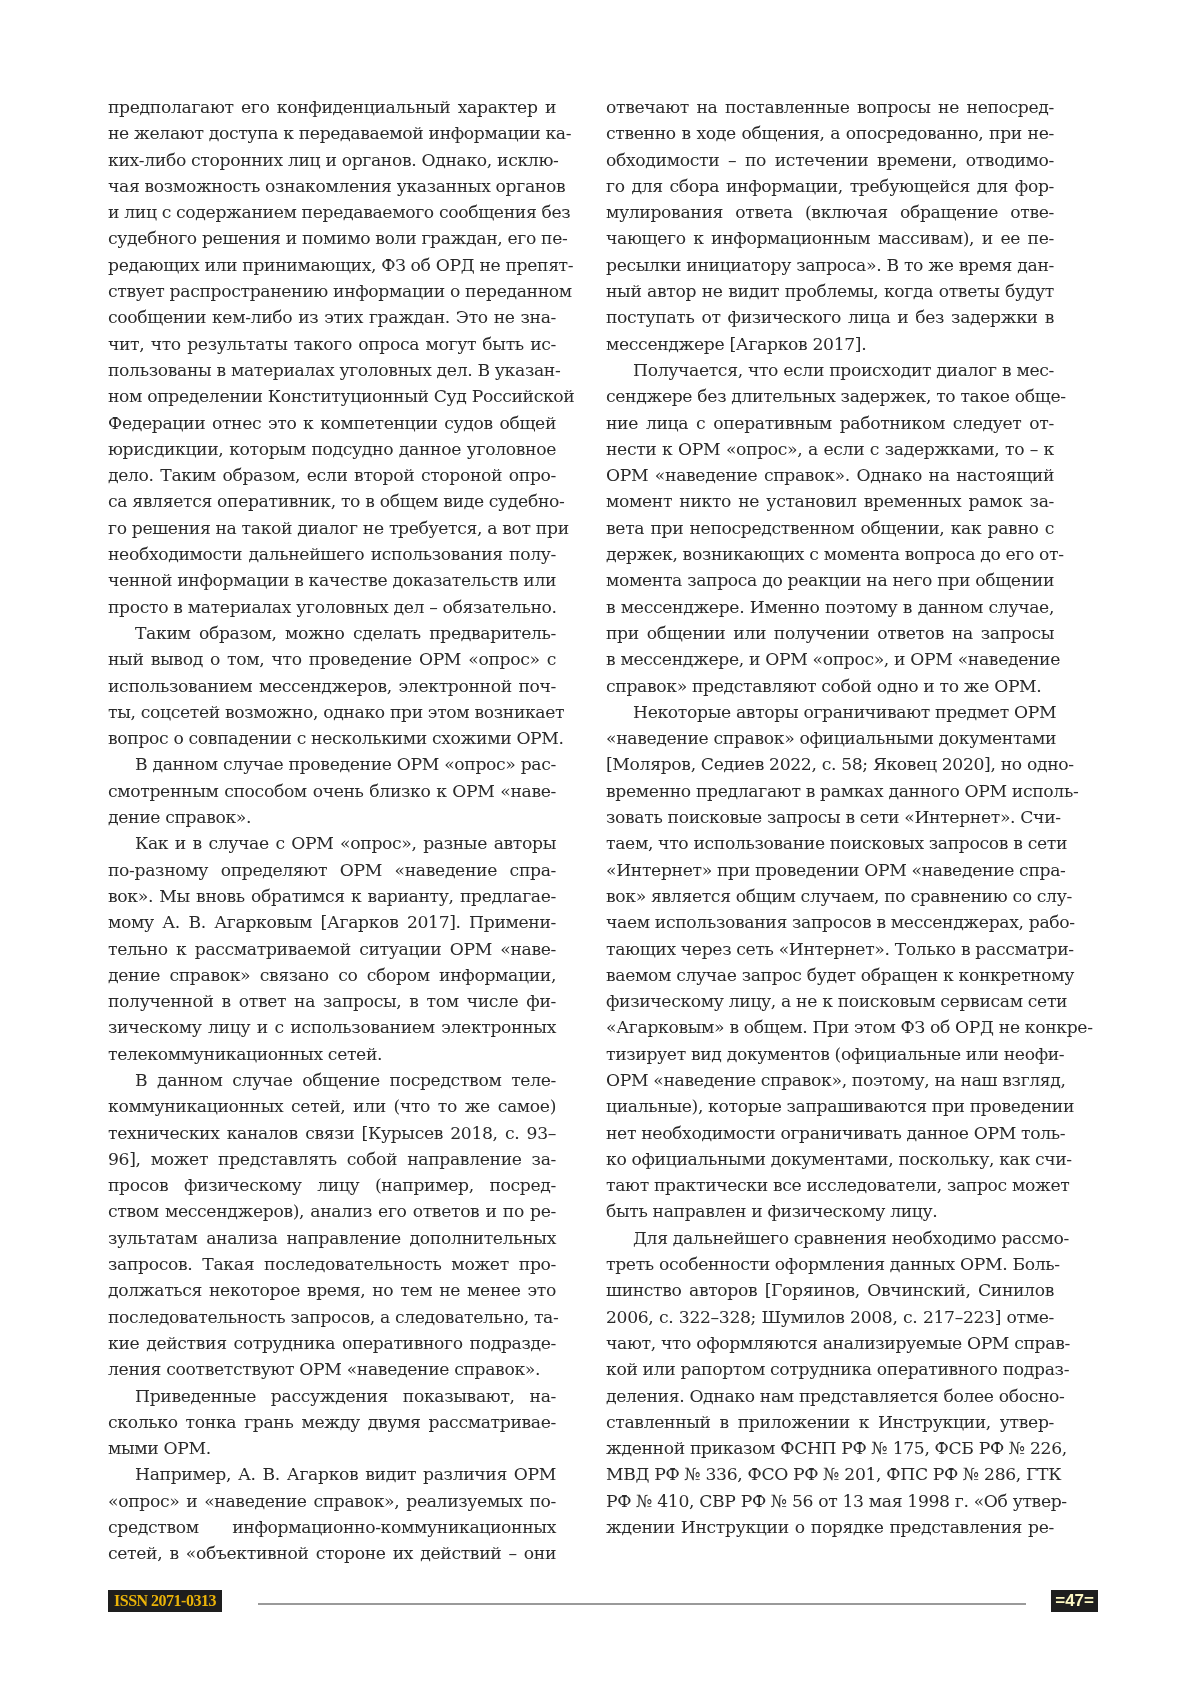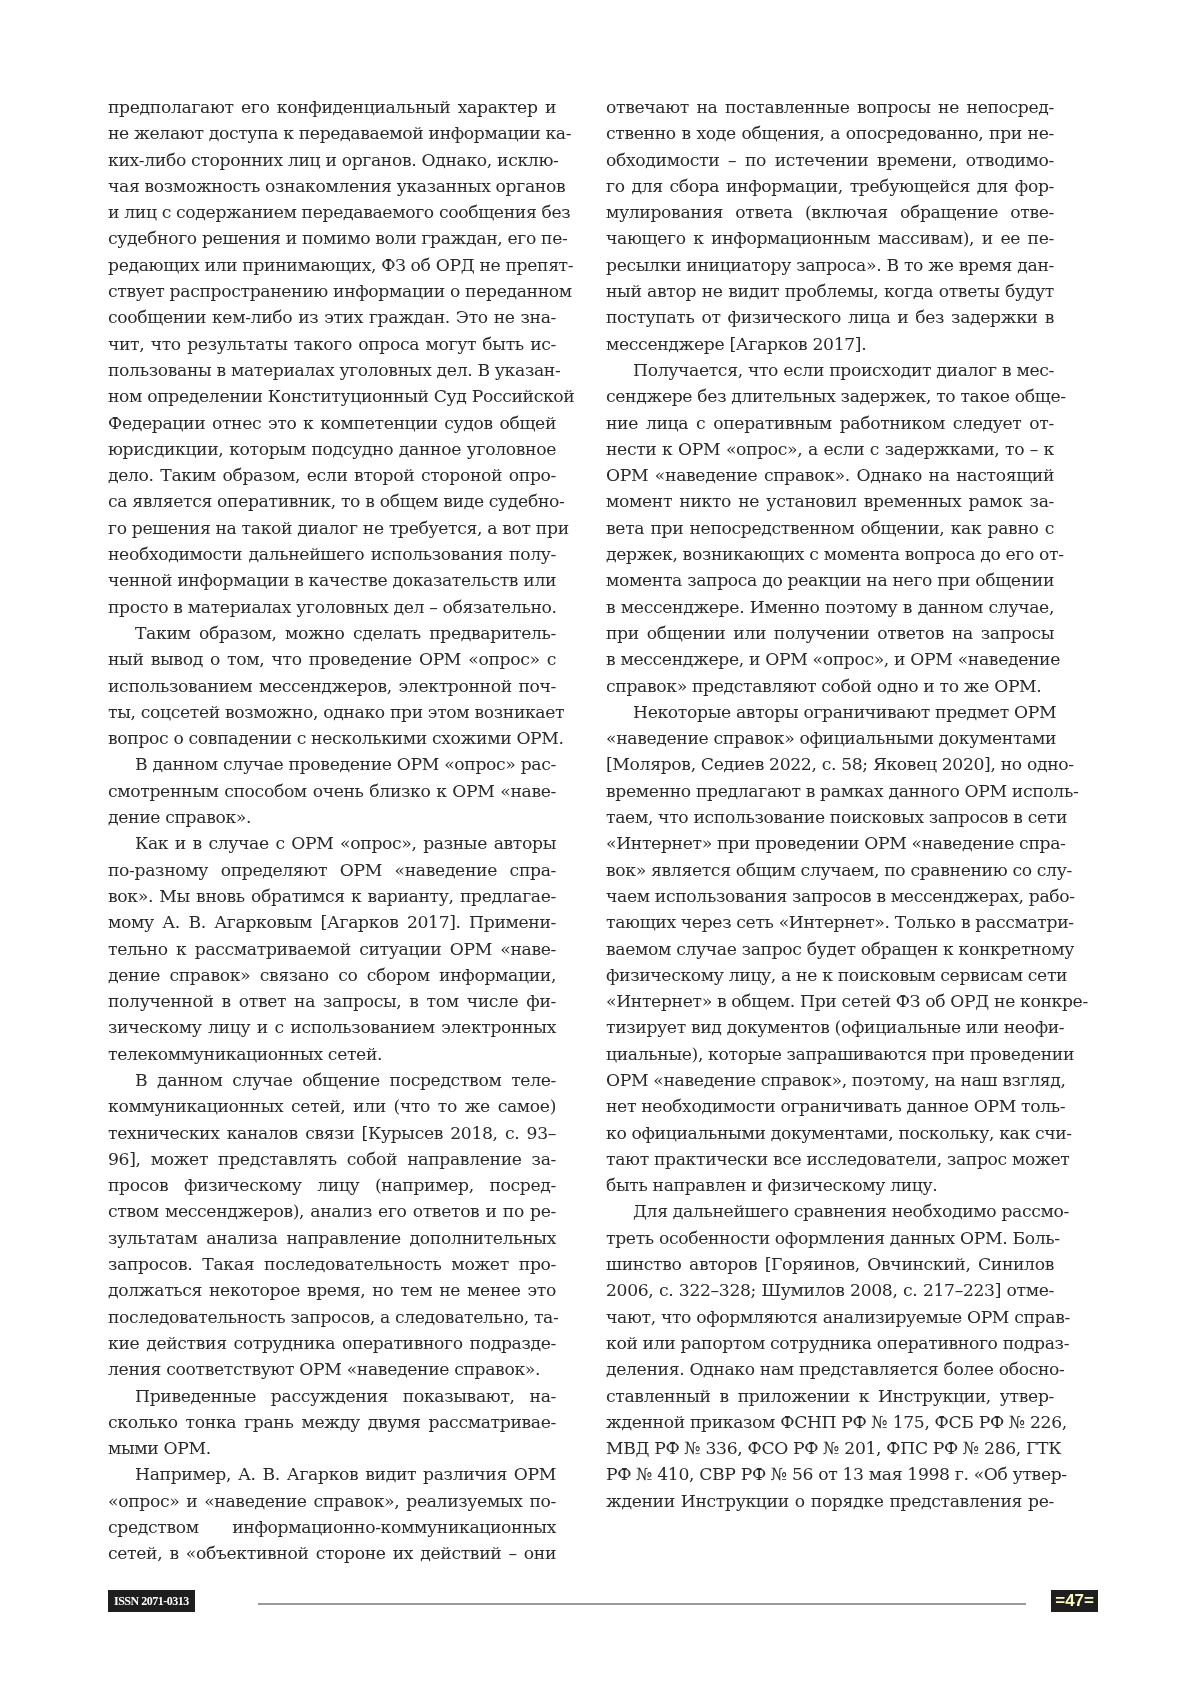--- a/index.html
+++ b/index.html
@@ -15,23 +15,23 @@
   .line {
     height: 26.3px; line-height: 26.3px; white-space: nowrap;
     text-align: justify; text-align-last: justify; overflow: visible;
     letter-spacing: -0.35px;
   }
   .line.last { text-align-last: left; }
   .line.indent { padding-left: 27px; }
   .footer { position: absolute; top: 1590px; left: 108px; width: 990px; height: 24px; }
   .issn {
     position: absolute; left: 0; top: 0; height: 22px; padding: 0 6px;
-    background: #1e1e1e; color: #ffffff;
+    background: #1e1e1e; color: #eab308;
     font-family: "Liberation Serif", "DejaVu Serif", serif; font-weight: bold;
-    font-size: 12px; line-height: 22px; letter-spacing: -0.5px;
+    font-size: 16px; line-height: 22px; letter-spacing: -0.5px;
   }
   .rule { position: absolute; left: 150px; right: 72px; top: 13px; height: 2px; background: #9a9a9a; }
   .pagenum {
     position: absolute; right: 0; top: 0; height: 22px; padding: 0 4px;
     background: #1e1e1e; color: #fef9c3;
     font-family: "Liberation Sans", "DejaVu Sans", sans-serif; font-weight: bold;
     font-size: 17px; line-height: 22px;
   }
 </style>
 </head>
@@ -117,31 +117,32 @@
       <div class="line">держек, возникающих с момента вопроса до его от-</div>
       <div class="line">момента запроса до реакции на него при общении</div>
       <div class="line">в мессенджере. Именно поэтому в данном случае,</div>
       <div class="line">при общении или получении ответов на запросы</div>
       <div class="line">в мессенджере, и ОРМ «опрос», и ОРМ «наведение</div>
       <div class="line last">справок» представляют собой одно и то же ОРМ.</div>
       <div class="line indent">Некоторые авторы ограничивают предмет ОРМ</div>
       <div class="line">«наведение справок» официальными документами</div>
       <div class="line">[Моляров, Седиев 2022, с. 58; Яковец 2020], но одно-</div>
       <div class="line">временно предлагают в рамках данного ОРМ исполь-</div>
+      <div class="line">зовать поисковые запросы в сети «Интернет». Счи-</div>
       <div class="line">таем, что использование поисковых запросов в сети</div>
       <div class="line">«Интернет» при проведении ОРМ «наведение спра-</div>
       <div class="line">вок» является общим случаем, по сравнению со слу-</div>
       <div class="line">чаем использования запросов в мессенджерах, рабо-</div>
       <div class="line">тающих через сеть «Интернет». Только в рассматри-</div>
       <div class="line">ваемом случае запрос будет обращен к конкретному</div>
       <div class="line">физическому лицу, а не к поисковым сервисам сети</div>
-      <div class="line">«Интернет» в общем. При сетей ФЗ об ОРД не конкре-</div>
+      <div class="line">«Агарковым» в общем. При этом ФЗ об ОРД не конкре-</div>
       <div class="line">тизирует вид документов (официальные или неофи-</div>
+      <div class="line">ОРМ «наведение справок», поэтому, на наш взгляд,</div>
       <div class="line">циальные), которые запрашиваются при проведении</div>
-      <div class="line">ОРМ «наведение справок», поэтому, на наш взгляд,</div>
       <div class="line">нет необходимости ограничивать данное ОРМ толь-</div>
       <div class="line">ко официальными документами, поскольку, как счи-</div>
       <div class="line">тают практически все исследователи, запрос может</div>
       <div class="line last">быть направлен и физическому лицу.</div>
       <div class="line indent">Для дальнейшего сравнения необходимо рассмо-</div>
       <div class="line">треть особенности оформления данных ОРМ. Боль-</div>
       <div class="line">шинство авторов [Горяинов, Овчинский, Синилов</div>
       <div class="line">2006, с. 322–328; Шумилов 2008, с. 217–223] отме-</div>
       <div class="line">чают, что оформляются анализируемые ОРМ справ-</div>
       <div class="line">кой или рапортом сотрудника оперативного подраз-</div>

